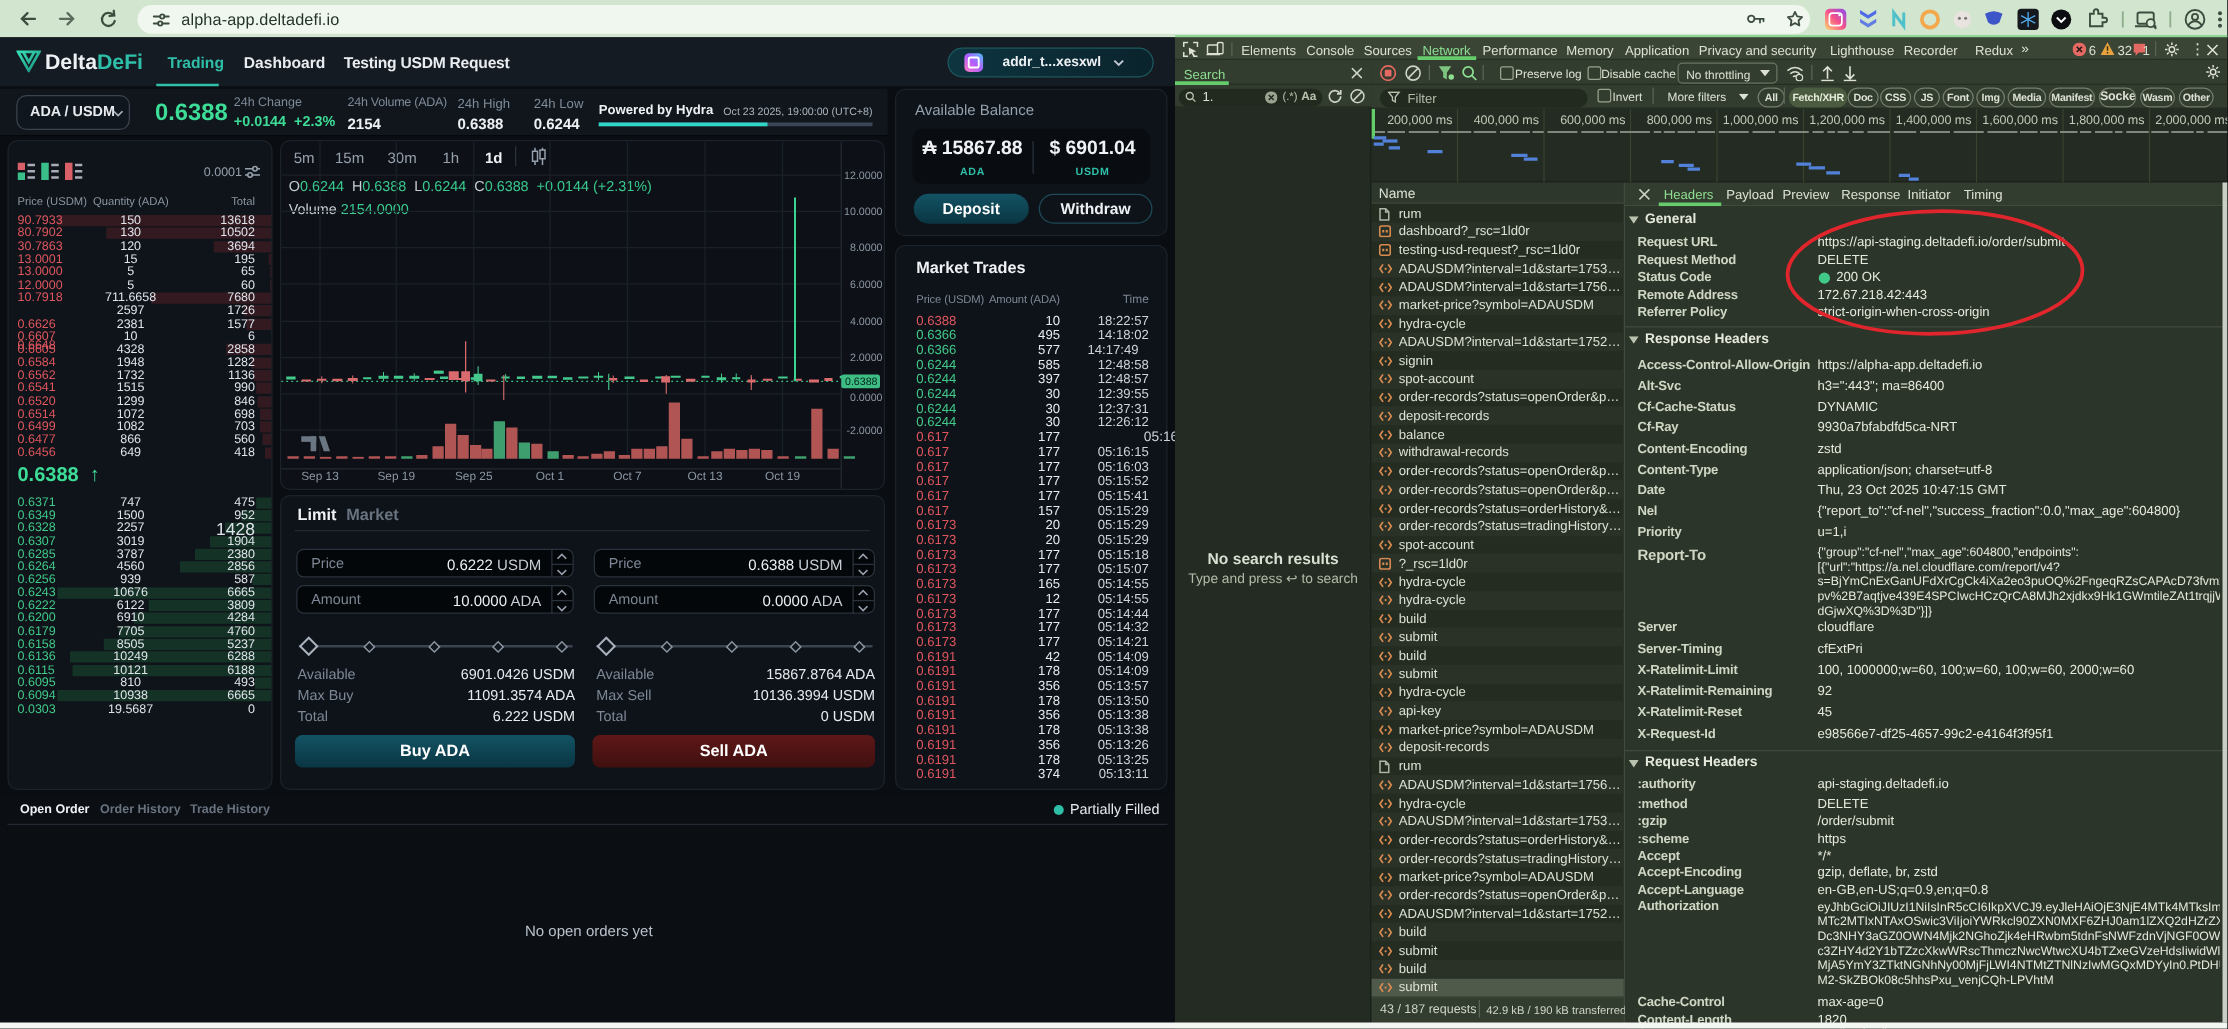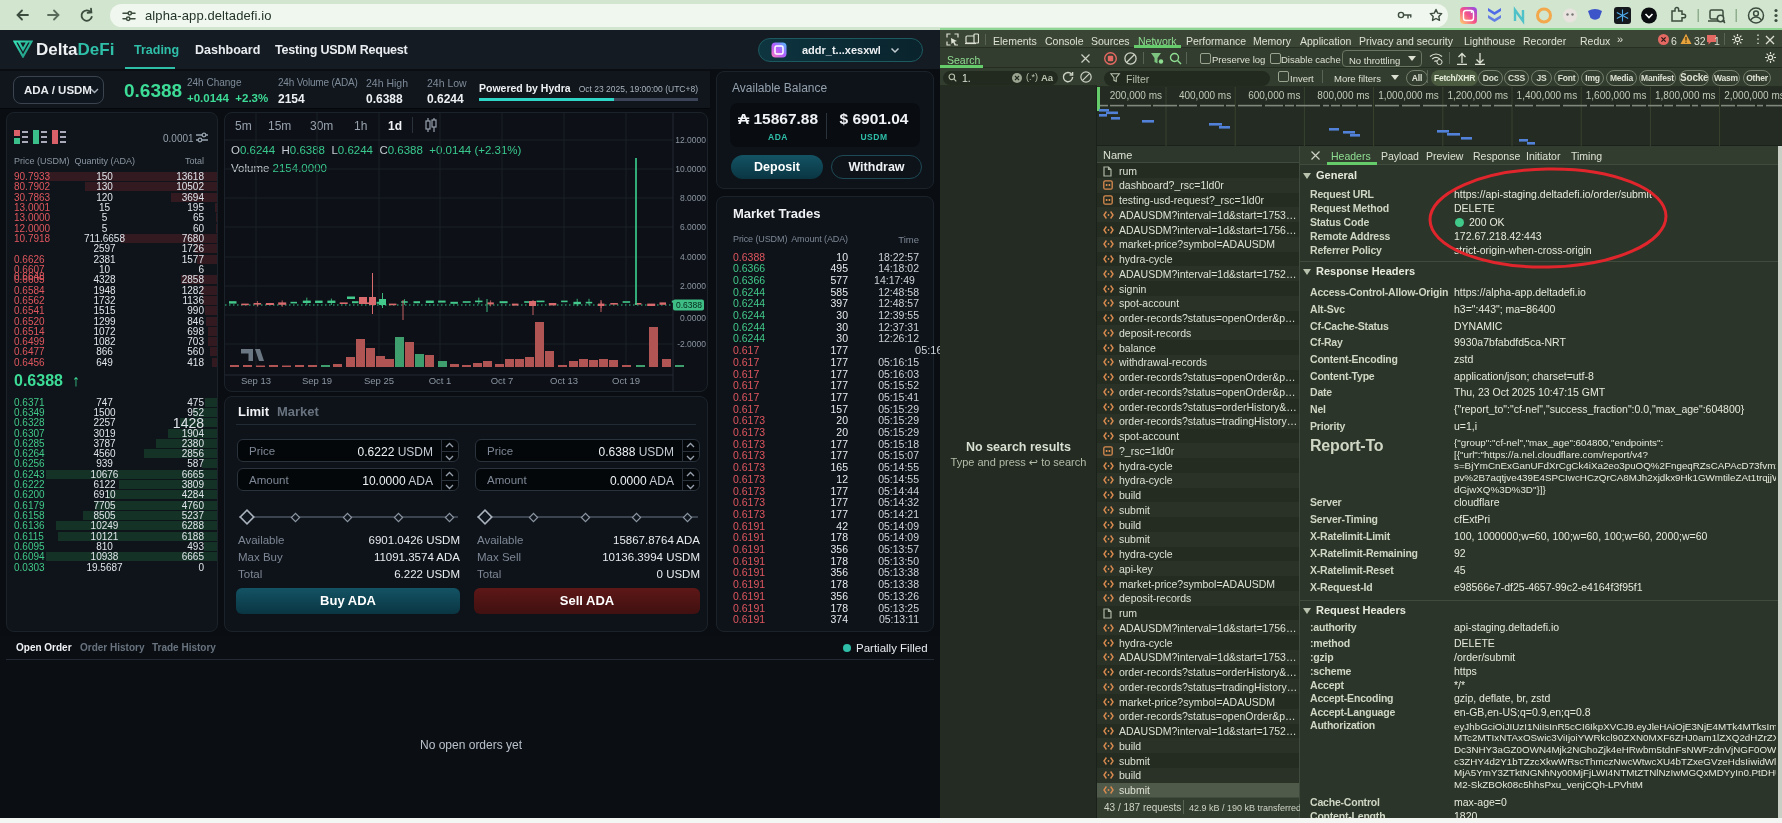--- a/index.html
+++ b/index.html
@@ -572,21 +572,21 @@
 <div class="abs" style="left:782px;top:233.5px;width:66px;font-size:9px;letter-spacing:-0.1px;color:#7d8795;text-align:right;white-space:nowrap;">Amount (ADA)</div>
 <div class="abs" style="left:870px;top:233.5px;width:49px;font-size:9.5px;color:#7d8795;text-align:right;">Time</div>
 <div class="abs" style="left:733px;top:251.5px;font-size:10.5px;line-height:11px;color:#e0565f;">0.6388</div>
 <div class="abs" style="left:790px;top:251.5px;width:58px;font-size:10.5px;line-height:11px;color:#e7ebef;text-align:right;">10</div>
 <div class="abs" style="left:870px;top:251.5px;width:49px;font-size:10.5px;line-height:11px;color:#cdd3da;text-align:right;">18:22:57</div>
 <div class="abs" style="left:733px;top:263.2px;font-size:10.5px;line-height:11px;color:#41c98a;">0.6366</div>
 <div class="abs" style="left:790px;top:263.2px;width:58px;font-size:10.5px;line-height:11px;color:#e7ebef;text-align:right;">495</div>
 <div class="abs" style="left:870px;top:263.2px;width:49px;font-size:10.5px;line-height:11px;color:#cdd3da;text-align:right;">14:18:02</div>
 <div class="abs" style="left:733px;top:274.9px;font-size:10.5px;line-height:11px;color:#41c98a;">0.6366</div>
 <div class="abs" style="left:790px;top:274.9px;width:58px;font-size:10.5px;line-height:11px;color:#e7ebef;text-align:right;">577</div>
-<div class="abs" style="left:870px;top:274.9px;width:49px;font-size:10.5px;line-height:11px;color:#cdd3da;text-align:center;">14:17:49</div>
+<div class="abs" style="left:870px;top:274.9px;width:49px;font-size:10.5px;line-height:11px;color:#cdd3da;text-align:left;">14:17:49</div>
 <div class="abs" style="left:733px;top:286.6px;font-size:10.5px;line-height:11px;color:#41c98a;">0.6244</div>
 <div class="abs" style="left:790px;top:286.6px;width:58px;font-size:10.5px;line-height:11px;color:#e7ebef;text-align:right;">585</div>
 <div class="abs" style="left:870px;top:286.6px;width:49px;font-size:10.5px;line-height:11px;color:#cdd3da;text-align:right;">12:48:58</div>
 <div class="abs" style="left:733px;top:298.3px;font-size:10.5px;line-height:11px;color:#41c98a;">0.6244</div>
 <div class="abs" style="left:790px;top:298.3px;width:58px;font-size:10.5px;line-height:11px;color:#e7ebef;text-align:right;">397</div>
 <div class="abs" style="left:870px;top:298.3px;width:49px;font-size:10.5px;line-height:11px;color:#cdd3da;text-align:right;">12:48:57</div>
 <div class="abs" style="left:733px;top:310.0px;font-size:10.5px;line-height:11px;color:#41c98a;">0.6244</div>
 <div class="abs" style="left:790px;top:310.0px;width:58px;font-size:10.5px;line-height:11px;color:#e7ebef;text-align:right;">30</div>
 <div class="abs" style="left:870px;top:310.0px;width:49px;font-size:10.5px;line-height:11px;color:#cdd3da;text-align:right;">12:39:55</div>
 <div class="abs" style="left:733px;top:321.7px;font-size:10.5px;line-height:11px;color:#41c98a;">0.6244</div>
@@ -1281,21 +1281,21 @@
 <div class="abs" style="left:1310px;top:353px;font-size:10.5px;color:#cfd6c4;font-weight:bold;letter-spacing:-0.2px;">Content-Encoding</div>
 <div class="abs" style="left:1454px;top:353px;font-size:10.5px;color:#e6eadd;white-space:nowrap;">zstd</div>
 <div class="abs" style="left:1310px;top:370px;font-size:10.5px;color:#cfd6c4;font-weight:bold;letter-spacing:-0.2px;">Content-Type</div>
 <div class="abs" style="left:1454px;top:370px;font-size:10.5px;color:#e6eadd;white-space:nowrap;">application/json; charset=utf-8</div>
 <div class="abs" style="left:1310px;top:386px;font-size:10.5px;color:#cfd6c4;font-weight:bold;letter-spacing:-0.2px;">Date</div>
 <div class="abs" style="left:1454px;top:386px;font-size:10.5px;color:#e6eadd;white-space:nowrap;">Thu, 23 Oct 2025 10:47:15 GMT</div>
 <div class="abs" style="left:1310px;top:403px;font-size:10.5px;color:#cfd6c4;font-weight:bold;letter-spacing:-0.2px;">Nel</div>
 <div class="abs" style="left:1454px;top:403px;font-size:10.5px;color:#e6eadd;white-space:nowrap;">{"report_to":"cf-nel","success_fraction":0.0,"max_age":604800}</div>
 <div class="abs" style="left:1310px;top:420px;font-size:10.5px;color:#cfd6c4;font-weight:bold;letter-spacing:-0.2px;">Priority</div>
 <div class="abs" style="left:1454px;top:420px;font-size:10.5px;color:#e6eadd;white-space:nowrap;">u=1,i</div>
-<div class="abs" style="left:1310px;top:437px;font-size:16px;color:#cfd6c4;font-weight:bold;letter-spacing:-0.2px;">Report-To</div>
+<div class="abs" style="left:1310px;top:437px;font-size:12px;color:#cfd6c4;font-weight:bold;letter-spacing:-0.2px;">Report-To</div>
 <div class="abs" style="left:1454px;top:437.0px;font-size:9.8px;color:#e6eadd;white-space:nowrap;width:322px;overflow:hidden;">{"group":"cf-nel","max_age":604800,"endpoints":</div>
 <div class="abs" style="left:1454px;top:448.7px;font-size:9.8px;color:#e6eadd;white-space:nowrap;width:322px;overflow:hidden;">[{"url":"https://a.nel.cloudflare.com/report/v4?</div>
 <div class="abs" style="left:1454px;top:460.4px;font-size:9.8px;color:#e6eadd;white-space:nowrap;width:322px;overflow:hidden;">s=BjYmCnExGanUFdXrCgCk4iXa2eo3puOQ%2FngeqRZsCAPAcD73fvmxb</div>
 <div class="abs" style="left:1454px;top:472.1px;font-size:9.8px;color:#e6eadd;white-space:nowrap;width:322px;overflow:hidden;">pv%2B7aqtjve439E4SPCIwcHCzQrCA8MJh2xjdkx9Hk1GWmtileZAt1trqjjW</div>
 <div class="abs" style="left:1454px;top:483.8px;font-size:9.8px;color:#e6eadd;white-space:nowrap;width:322px;overflow:hidden;">dGjwXQ%3D%3D"}]}</div>
 <div class="abs" style="left:1310px;top:496px;font-size:10.5px;color:#cfd6c4;font-weight:bold;letter-spacing:-0.2px;">Server</div>
 <div class="abs" style="left:1454px;top:496px;font-size:10.5px;color:#e6eadd;white-space:nowrap;">cloudflare</div>
 <div class="abs" style="left:1310px;top:513px;font-size:10.5px;color:#cfd6c4;font-weight:bold;letter-spacing:-0.2px;">Server-Timing</div>
 <div class="abs" style="left:1454px;top:513px;font-size:10.5px;color:#e6eadd;white-space:nowrap;">cfExtPri</div>
 <div class="abs" style="left:1310px;top:530px;font-size:10.5px;color:#cfd6c4;font-weight:bold;letter-spacing:-0.2px;">X-Ratelimit-Limit</div>

